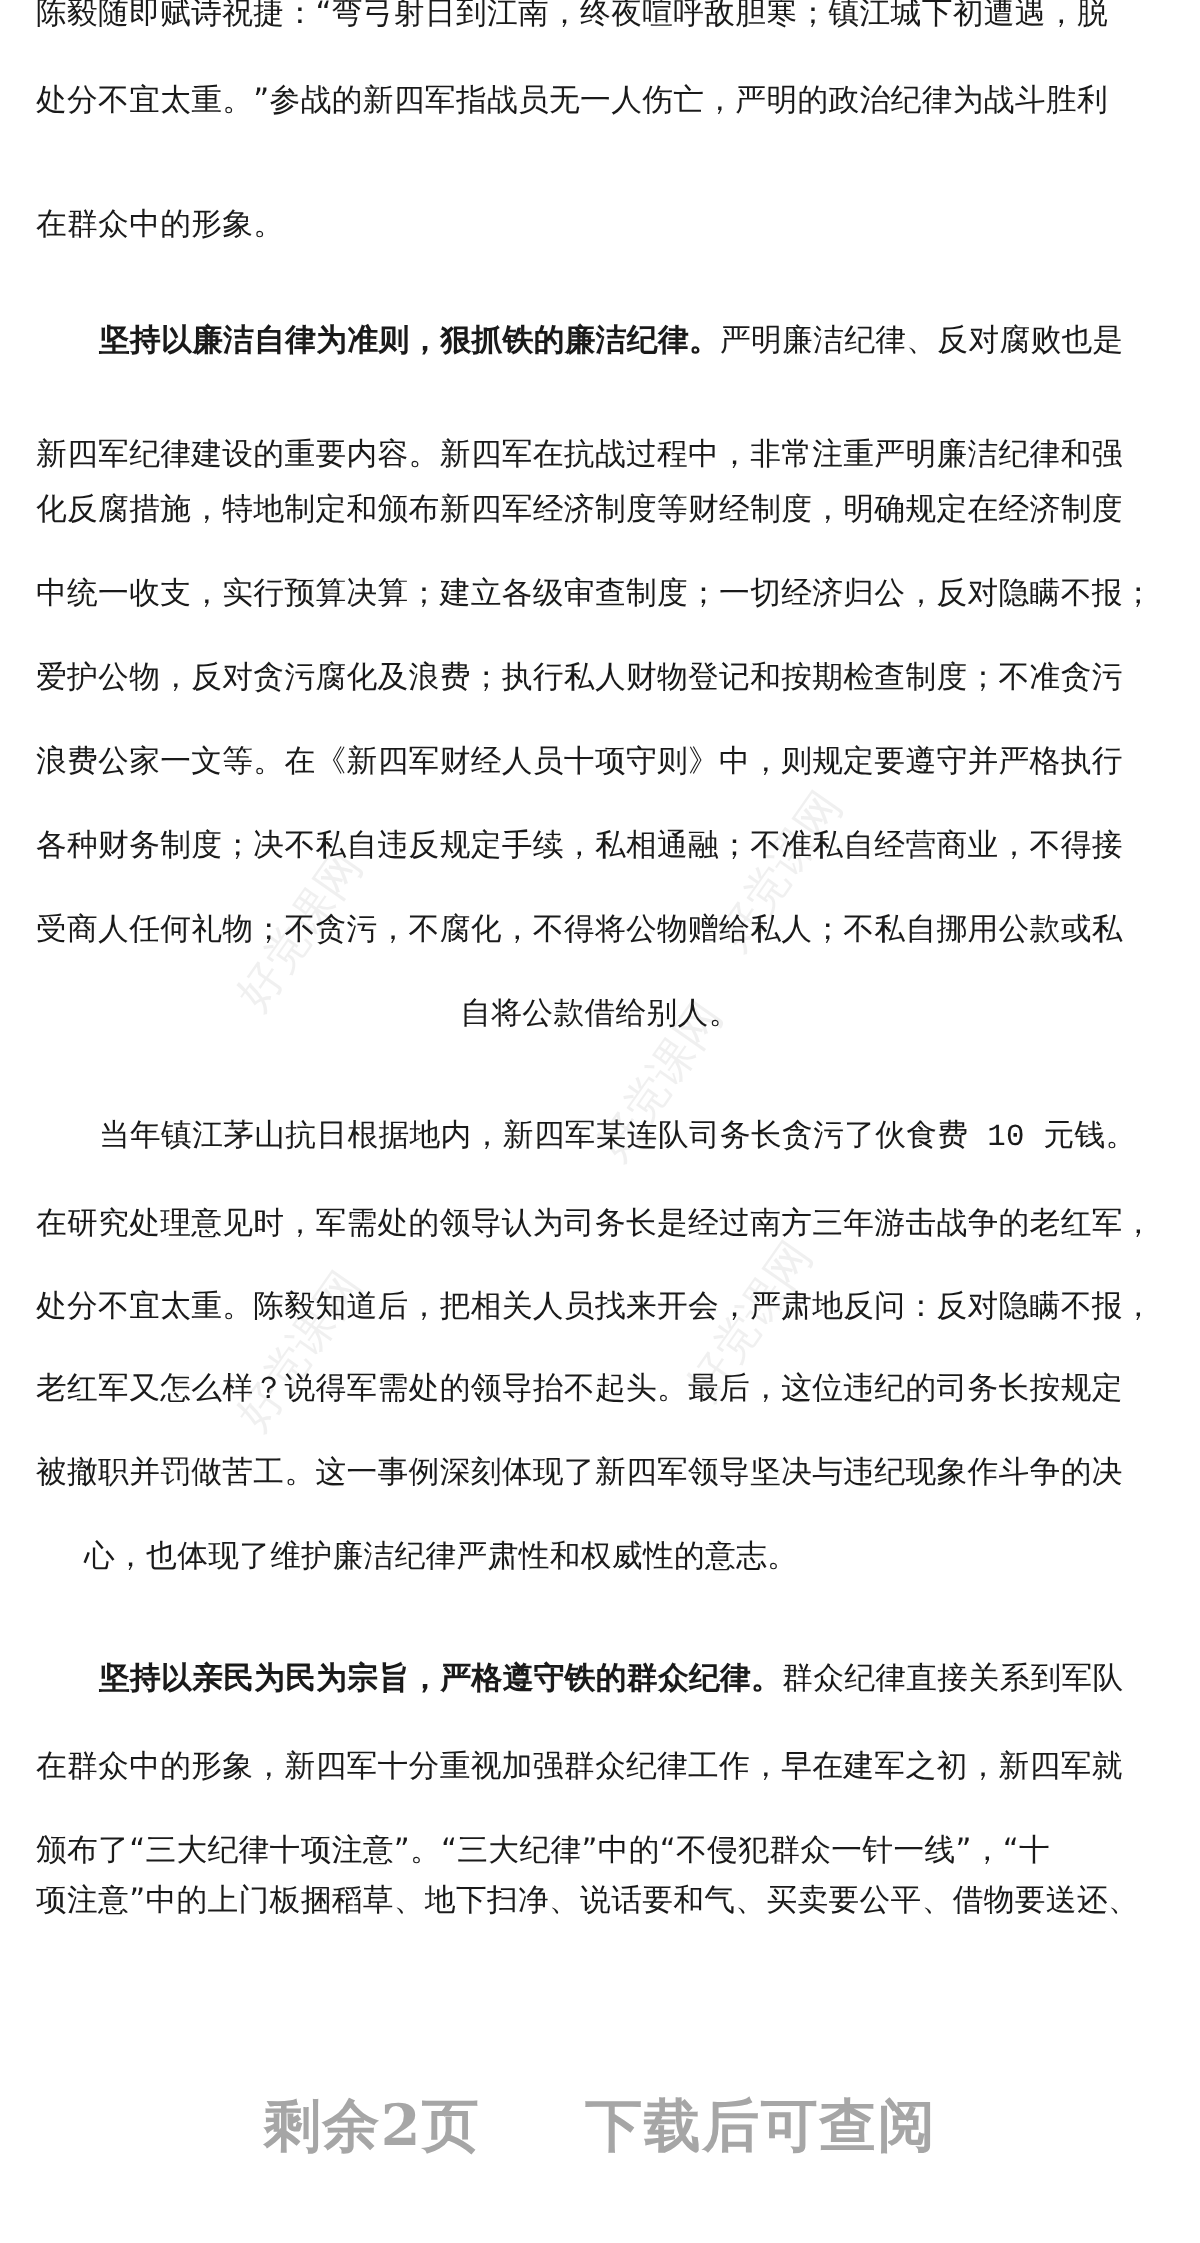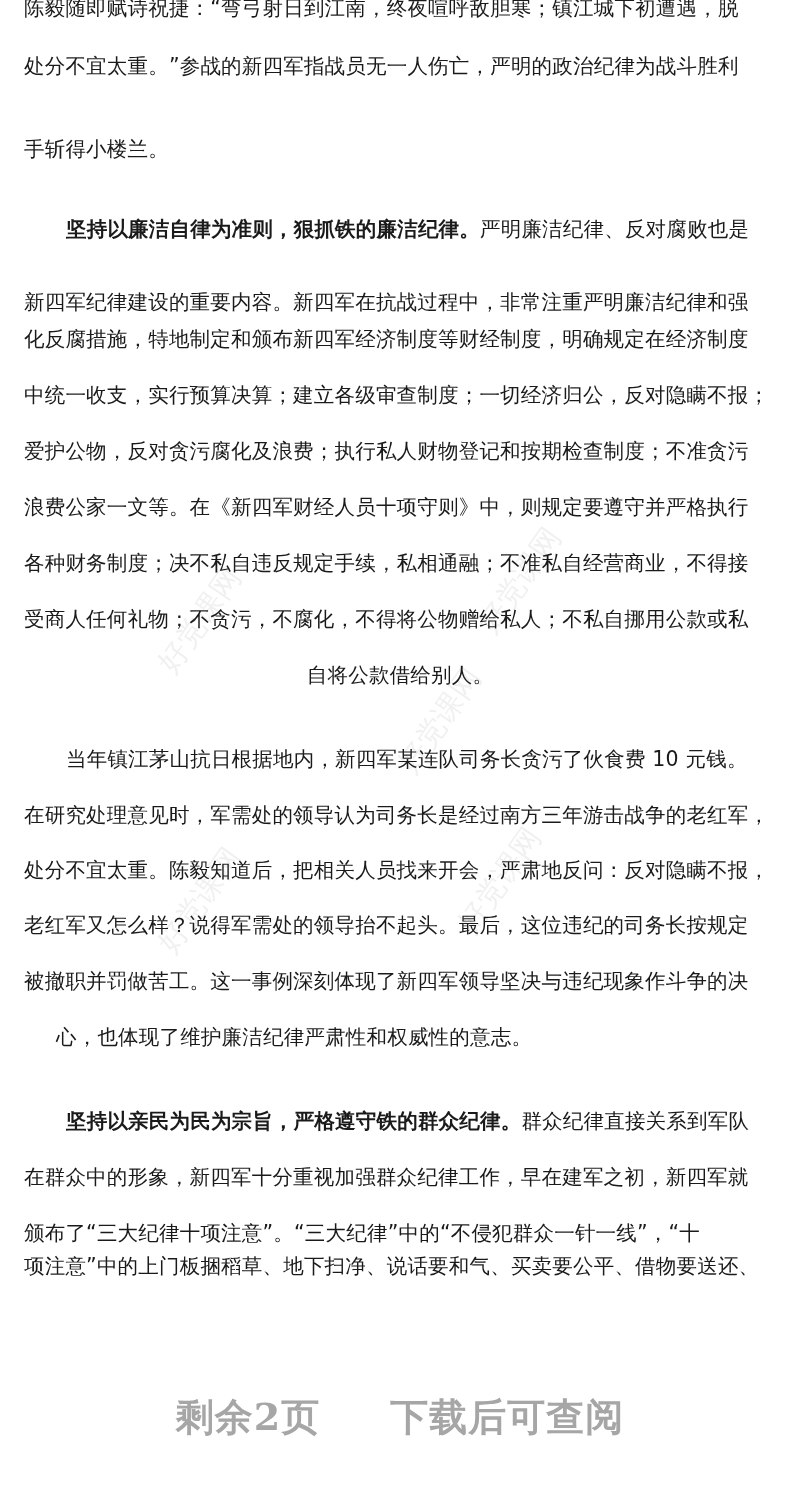--- a/index.html
+++ b/index.html
@@ -1,20 +1,20 @@
 <!DOCTYPE html>
 <html><head>
 <meta charset="utf-8">
 <style>
   html, body { margin: 0; padding: 0; background: #ffffff; }
   body { width: 800px; height: 1495px; position: relative; overflow: hidden;
          font-family: "DejaVu Sans", "Liberation Sans", sans-serif; color: #1a1a1a; }
   .line { position: absolute; left: 24px; right: 24px; font-size: 20.5px; line-height: 28px;
           white-space: nowrap; letter-spacing: 0.2px; }
-  .indent { left: 66px; }
+  .indent { left: 66px; font-family: Liberation Mono, monospace; }
   .bold { font-weight: bold; }
   .watermark { position: absolute; font-size: 30px; color: rgba(0,0,0,0.06); transform: rotate(-55deg);
                white-space: nowrap; pointer-events: none; }
   .footer-note { position: absolute; left: 0; right: 0; top: 1392px; text-align: center;
                  font-family: "DejaVu Serif", "Liberation Serif", serif; font-weight: bold;
                  font-size: 38px; color: #a6a6a6; letter-spacing: 1px; }
   .footer-note span + span { margin-left: 70px; }
 </style>
 </head>
 <body>
@@ -22,21 +22,21 @@
 <div class="watermark" style="left:140px; top:600px;">好党课网</div>
 <div class="watermark" style="left:460px; top:560px;">好党课网</div>
 <div class="watermark" style="left:380px; top:700px;">好党课网</div>
 <div class="watermark" style="left:140px; top:880px;">好党课网</div>
 <div class="watermark" style="left:440px; top:860px;">好党课网</div>
 
 <div>
 
   <div class="line" style="top:-6px;">陈毅随即赋诗祝捷：“弯弓射日到江南，终夜喧呼敌胆寒；镇江城下初遭遇，脱</div>
   <div class="line" style="top:52px;">处分不宜太重。”参战的新四军指战员无一人伤亡，严明的政治纪律为战斗胜利</div>
-  <div class="line" style="top:135px;">手斩得小楼兰。</div>
+  <div class="line" style="top:135px;">在群众中的形象。</div>
 
   <div class="line indent" style="top:215px;">
     <span class="bold">坚持以廉洁自律为准则，狠抓铁的廉洁纪律。</span><span>严明廉洁纪律、反对腐败也是</span>
   </div>
   <div class="line" style="top:270px;margin-top:18px;">新四军纪律建设的重要内容。新四军在抗战过程中，非常注重严明廉洁纪律和强</div>
   <div class="line" style="top:325px;">化反腐措施，特地制定和颁布新四军经济制度等财经制度，明确规定在经济制度</div>
   <div class="line" style="top:381px;">中统一收支，实行预算决算；建立各级审查制度；一切经济归公，反对隐瞒不报；</div>
   <div class="line" style="top:437px;">爱护公物，反对贪污腐化及浪费；执行私人财物登记和按期检查制度；不准贪污</div>
   <div class="line" style="top:493px;">浪费公家一文等。在《新四军财经人员十项守则》中，则规定要遵守并严格执行</div>
   <div class="line" style="top:549px;">各种财务制度；决不私自违反规定手续，私相通融；不准私自经营商业，不得接</div>

